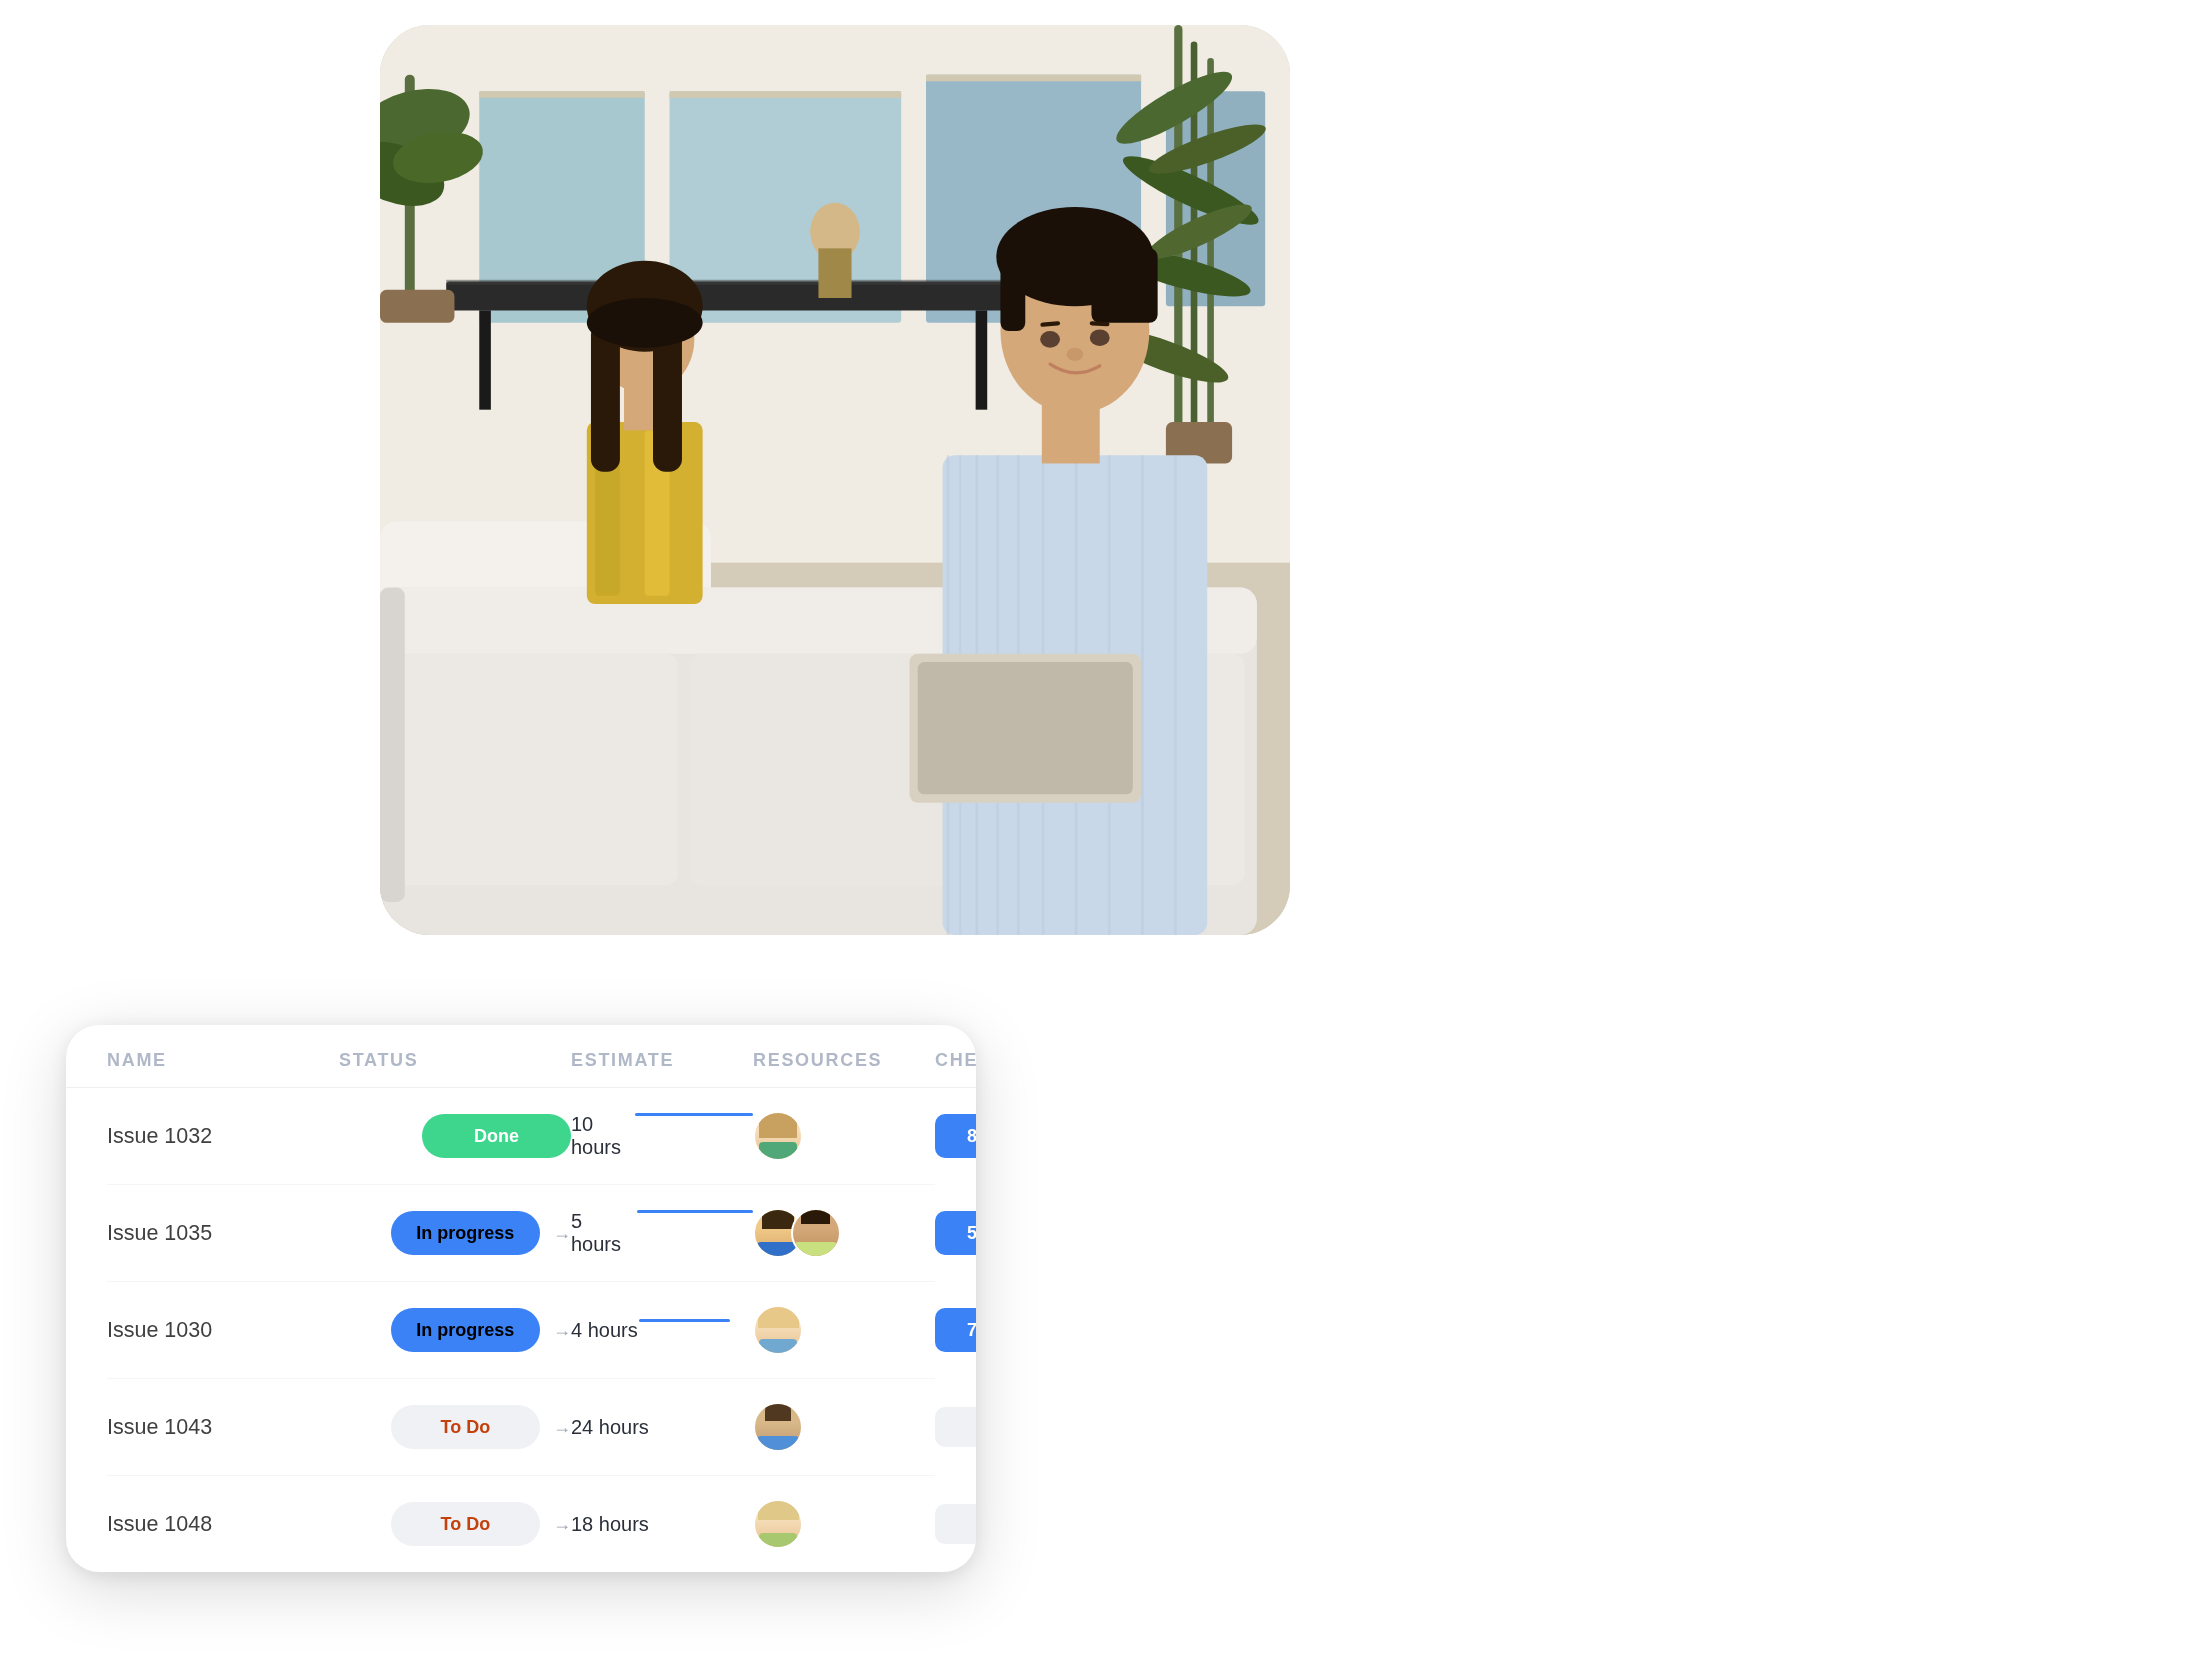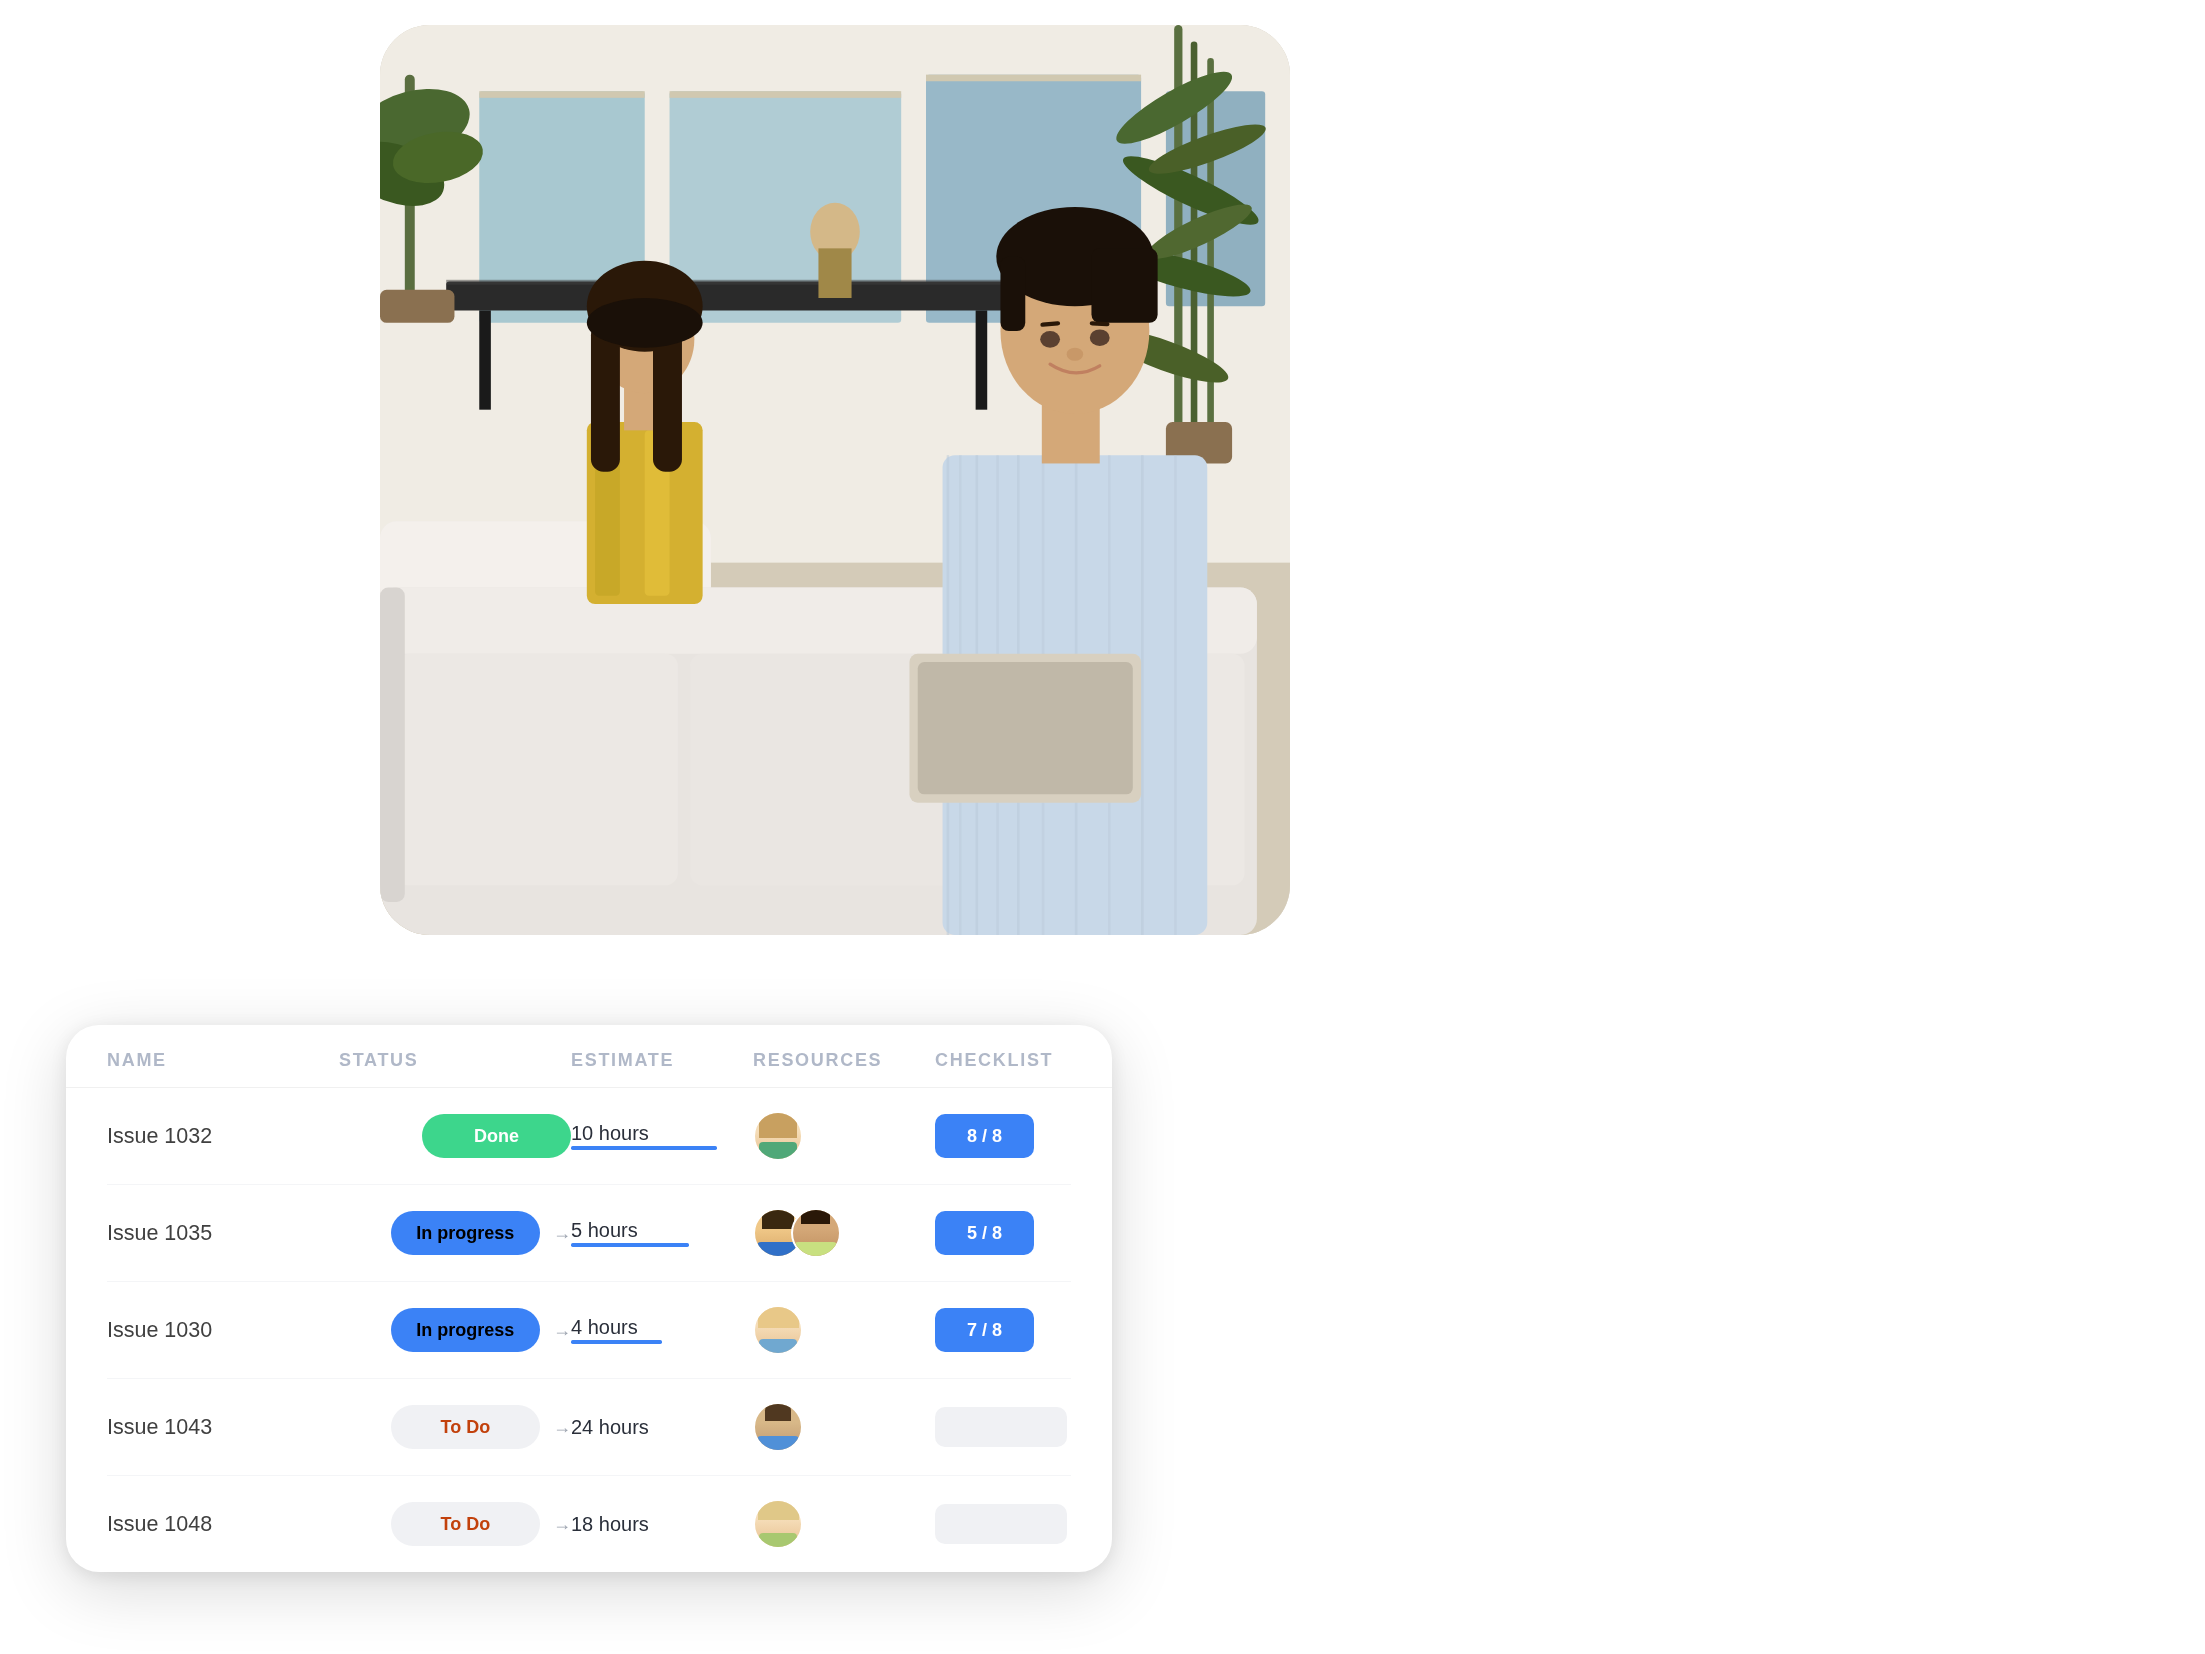--- a/index.html
+++ b/index.html
@@ -23,21 +23,21 @@
       border-radius: 50px;
       overflow: hidden;
       background: #c8c8c8;
     }
 
     
     .table-card {
       position: absolute;
       bottom: 83px;
       left: 66px;
-      width: 1046px;
+      width: 910px;
       background: #ffffff;
       border-radius: 33px;
       box-shadow: 0 16.5px 66px rgba(0,0,0,0.15), 0 3.3px 16.5px rgba(0,0,0,0.08);
       overflow: hidden;
       padding: 0;
     }
 
     
     .table-header {
       display: grid;
@@ -107,21 +107,21 @@
       color: #c2410c;
     }
 
     .arrow-icon {
       color: #9ca3af;
       font-size: 18px;
     }
 
     .cell-estimate {
       display: flex;
-      flex-direction: column;
+      flex-direction: row;
       gap: 1px;
     }
 
     .estimate-text {
       font-size: 20px;
       font-weight: 500;
       color: #2a2f3a;
     }
 
     .estimate-bar {

